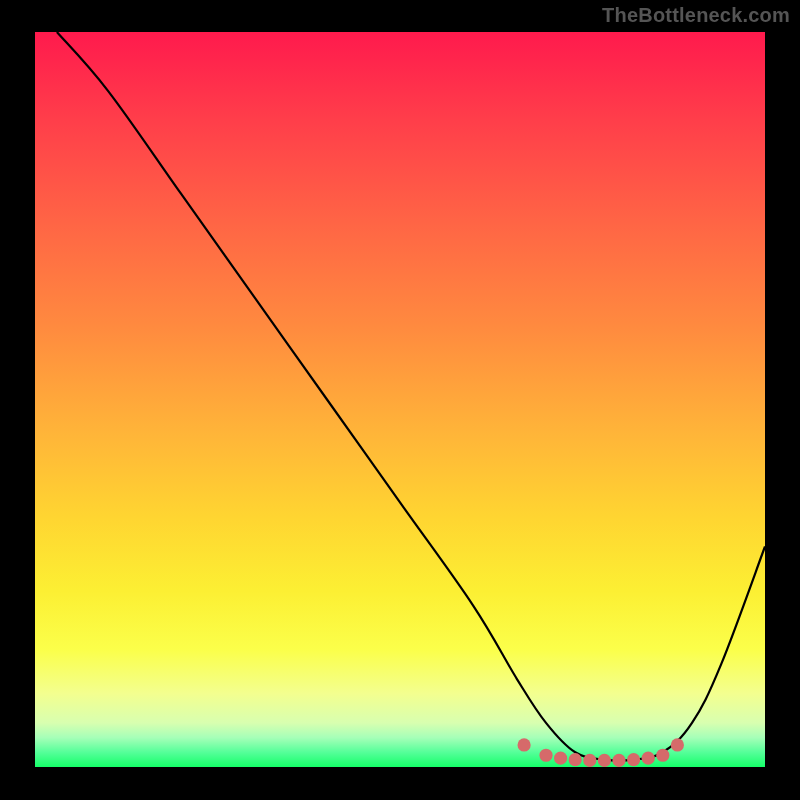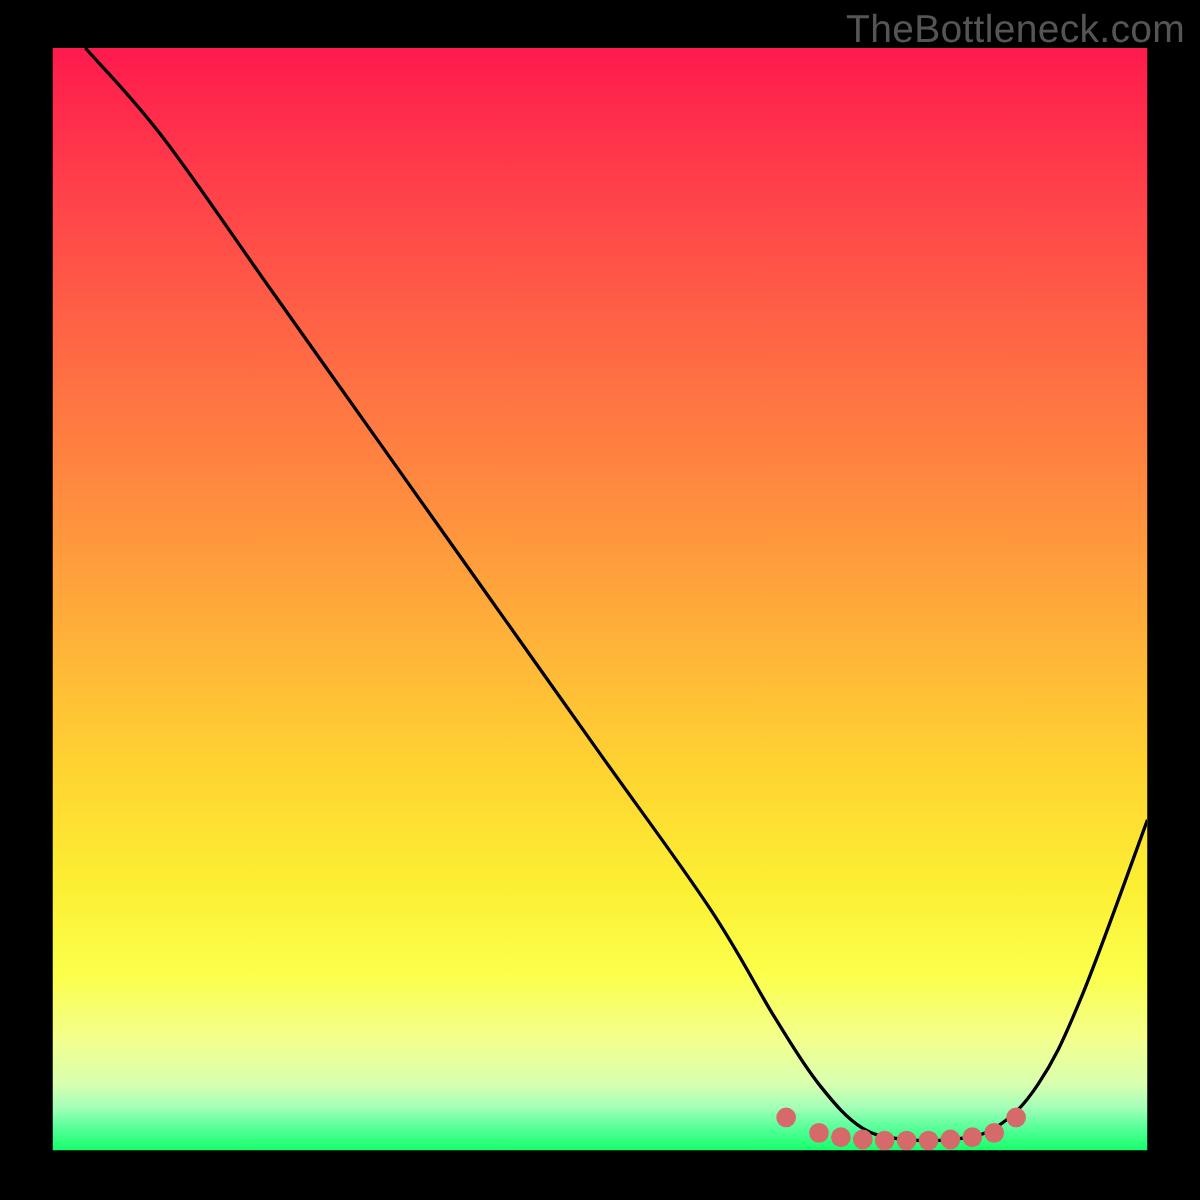--- a/index.html
+++ b/index.html
@@ -3,24 +3,24 @@
 <meta charset="utf-8">
 <style>
   * { margin: 0; padding: 0; box-sizing: border-box; }
   html, body { width: 800px; height: 800px; background: #000; overflow: hidden; }
   .stage { position: relative; width: 800px; height: 800px; background: #000; }
   .watermark {
     position: absolute;
     top: 4px;
     right: 10px;
     font-family: Arial, Helvetica, sans-serif;
-    font-size: 26px;
+    font-size: 20px;
     color: #555;
     letter-spacing: 0.2px;
-    font-weight: 400;
+    font-weight: 700;
   }
   .plot-area {
     position: absolute;
     left: 35px;
     top: 32px;
     width: 730px;
     height: 735px;
     overflow: hidden;
   }
   .gradient {

